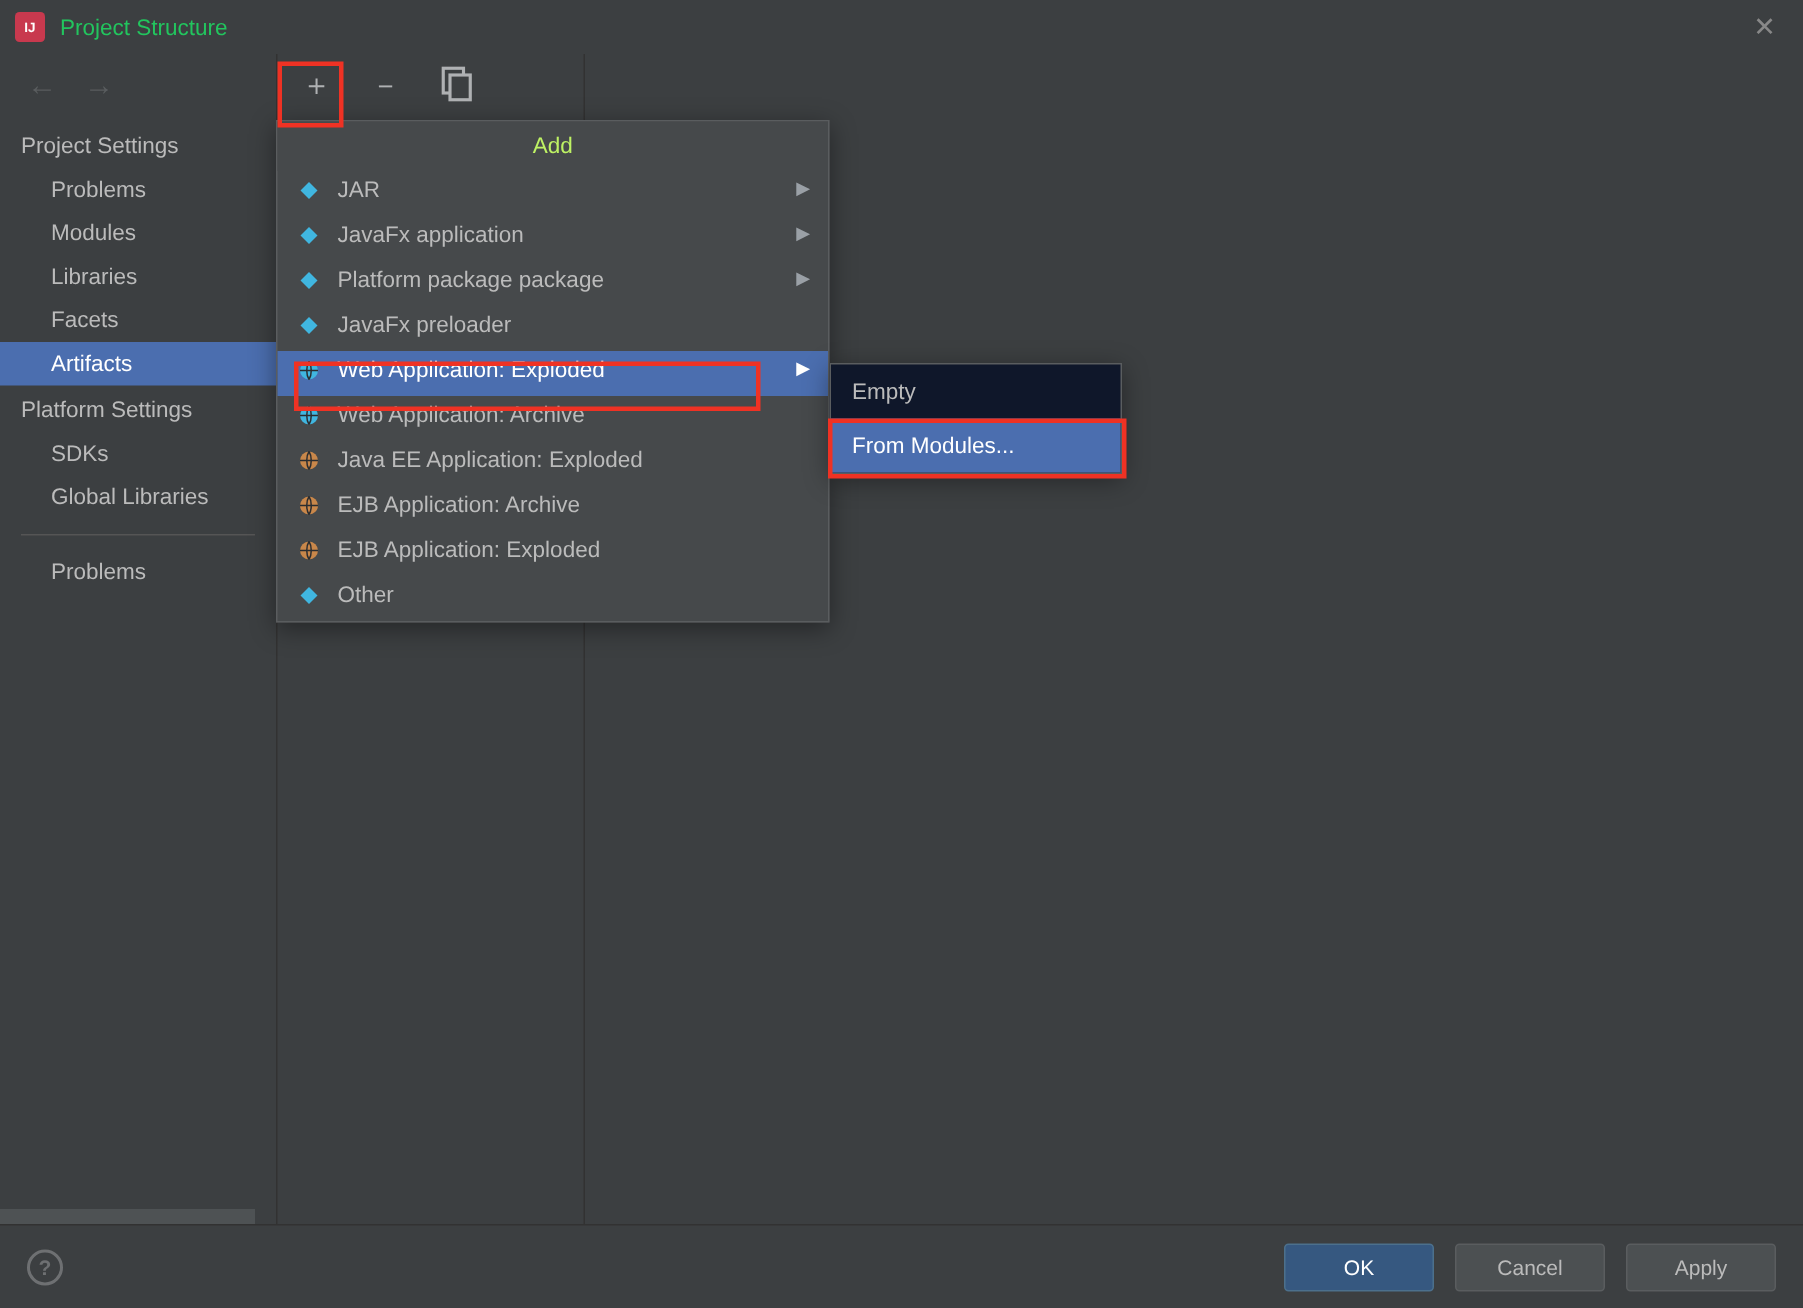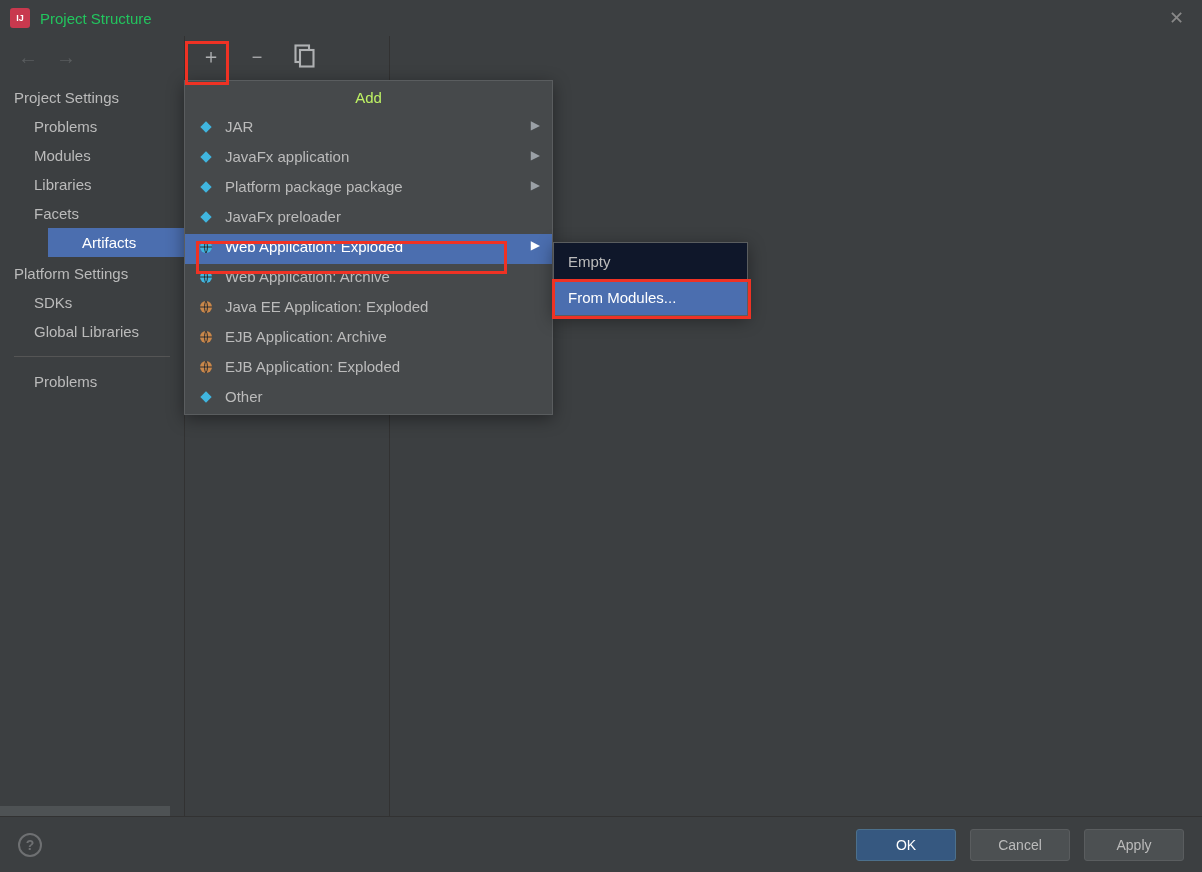--- a/index.html
+++ b/index.html
@@ -12,21 +12,21 @@
   .title-text { font-size: 15px; color: #22c55e; }
   .close-x { margin-left: auto; font-size: 18px; color: #888; cursor: pointer; padding: 4px 8px; }
 
   
   .main { display: flex; height: calc(100% - 36px - 56px); }
   .sidebar { width: 184px; background: #3c3f41; padding-top: 10px; position: relative; }
   .nav-row { display:flex; gap:18px; padding: 0 18px 12px 18px; align-items:center;}
   .nav-arrow { font-size: 20px; color: #5a5d5f; }
   .section-header { font-size: 15px; color: #bbbbbb; padding: 8px 14px 6px 14px; }
   .section-item { font-size: 15px; color: #bbbbbb; padding: 6px 14px 6px 34px; cursor: pointer; white-space: nowrap; overflow: hidden; }
-  .section-item.selected { background: #4b6eaf; color: #fff; margin-left: 48px; }
+  .section-item.selected { background: #4b6eaf; color: #fff; }
   .divider { border-top: 1px solid #555; margin: 10px 14px; }
   .sidebar-scroll { position:absolute; bottom:0; left:0; width:170px; height:10px; background:#4e5254; border-radius: 0;}
 
   
   .center { flex: 1; background: #3c3f41; position: relative; border-left: 1px solid #323232;}
   .toolbar { display:flex; align-items:center; gap: 22px; padding: 8px 14px; }
   .tool-btn { width: 24px; height:24px; display:flex; align-items:center; justify-content:center; color:#afb1b3; font-size: 20px; }
   .tool-btn.plus { position: relative; }
   .red-box { border: 3px solid #ef3224; position: absolute; pointer-events: none; }
   .vertical-sep { position:absolute; top:0; bottom:0; left:204px; width:1px; background:#323232;}

